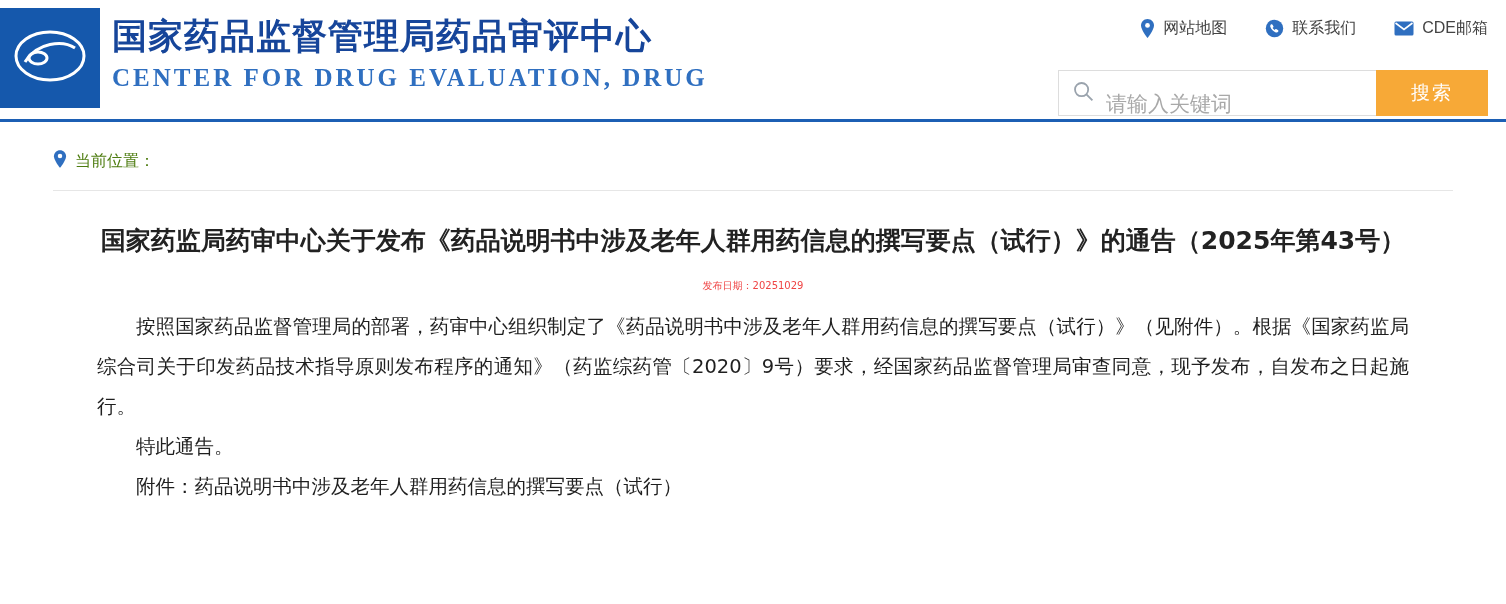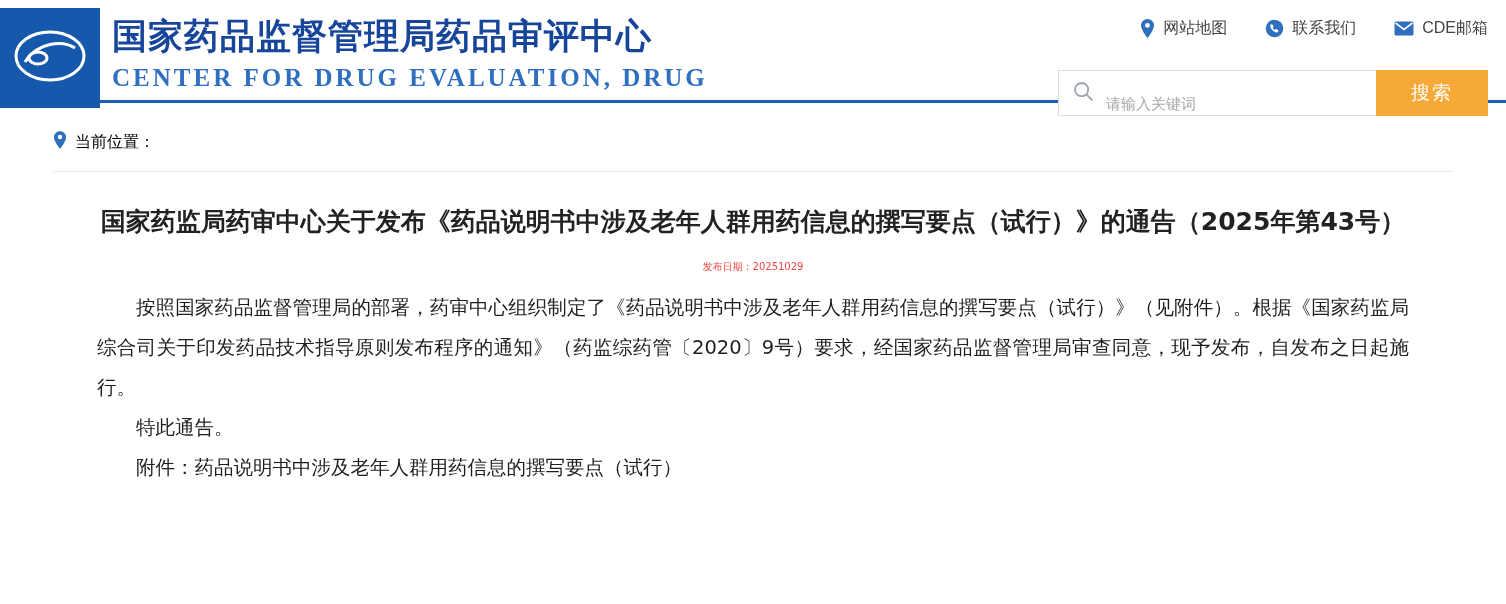--- a/index.html
+++ b/index.html
@@ -11,21 +11,21 @@
     height: 604px;
     background: #ffffff;
     font-family: "Liberation Sans", sans-serif;
     color: #333;
     overflow: hidden;
   }
 
   
   .site-header {
     position: relative;
-    height: 103px;
+    height: 122px;
     background: #ffffff;
     border-bottom: 3px solid #1c5fb4;
     box-sizing: border-box;
   }
   .logo-block {
     position: absolute;
     left: 0;
     top: 8px;
     width: 100px;
     height: 100px;
@@ -97,21 +97,21 @@
     display: flex;
     align-items: center;
     padding-left: 14px;
     box-sizing: border-box;
     background: #fff;
   }
   .search-input-wrap input {
     border: none;
     outline: none;
     flex: 1;
-    font-size: 15px;
+    font-size: 21px;
     color: #8b5cf6;
     font-family: "DejaVu Sans", sans-serif;
     padding-left: 12px;
     background: transparent;
     margin-top: 22px;
   }
   .search-input-wrap input::placeholder { color: #a8a8a8; }
   .search-btn {
     width: 112px;
     background: #f7a937;
@@ -132,21 +132,21 @@
   .breadcrumb {
     display: flex;
     align-items: center;
     gap: 8px;
     padding: 28px 0 18px 0;
     font-size: 16px;
     color: #555;
     border-bottom: 1px solid #e6e6e6;
     font-family: "DejaVu Sans", sans-serif;
   }
-  .breadcrumb .bc-label { color: #000000; }
+  .breadcrumb .bc-label { color: #4d7c0f; }
   .breadcrumb .bc-path { color: #555; }
 
   .article {
     padding: 0 44px;
     box-sizing: border-box;
   }
   .article-title {
     font-family: "DejaVu Sans", sans-serif;
     font-size: 25px;
     font-weight: bold;

